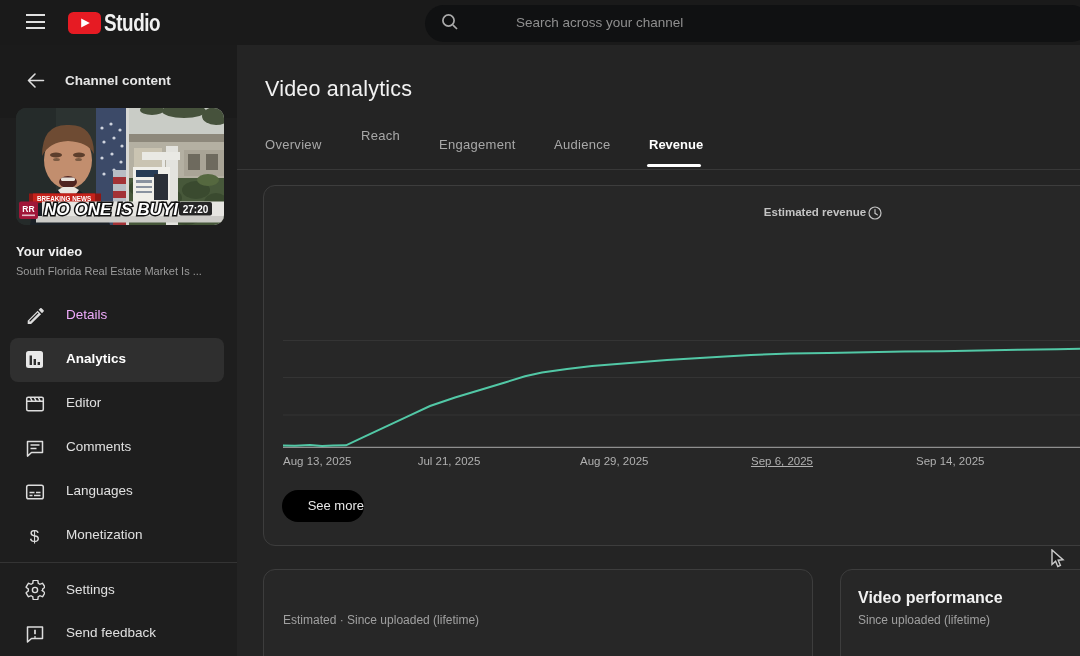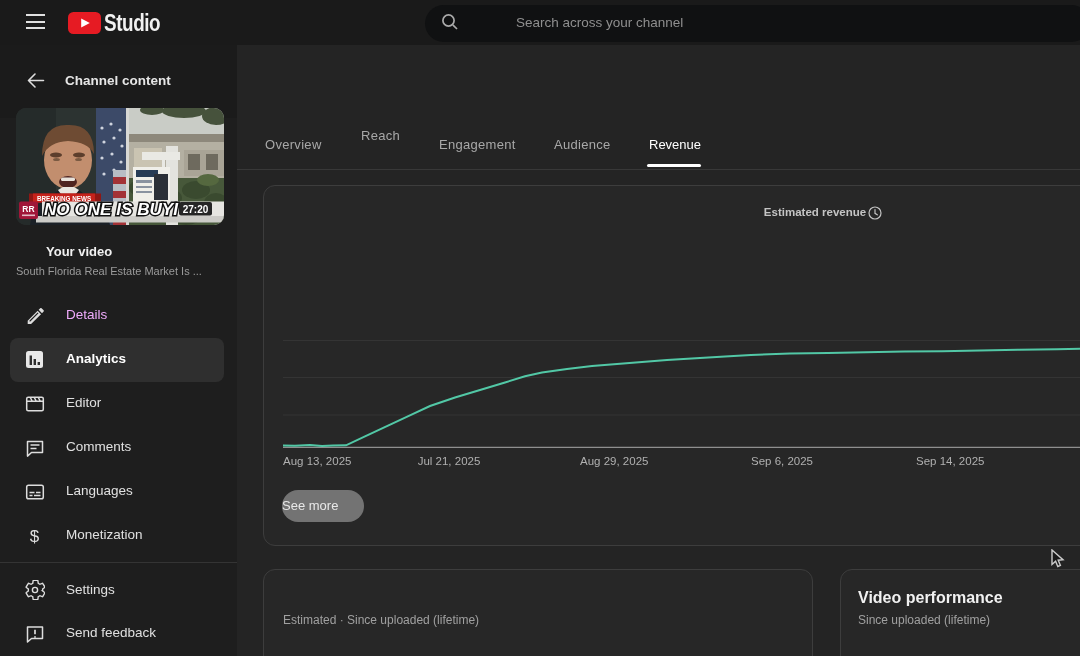--- a/index.html
+++ b/index.html
@@ -132,21 +132,21 @@
       <text x="12.5" y="104" font-size="8.5" font-weight="700" fill="#ffffff" text-anchor="middle" font-family="Liberation Sans">RR</text>
       <rect x="6" y="106.5" width="13" height="1.6" fill="#e2b9c4"></rect>
 
       <text x="28" y="107" font-size="16" font-weight="700" font-style="italic" fill="#ffffff" stroke="#101010" stroke-width="2.8" paint-order="stroke" font-family="Liberation Sans" textLength="134" lengthAdjust="spacingAndGlyphs">NO ONE IS BUYI</text>
 
       <rect x="163" y="94" width="33" height="13.5" rx="2" fill="rgba(10,10,10,0.88)"></rect>
       <text x="179.5" y="104.5" font-size="10" font-weight="700" fill="#ffffff" text-anchor="middle" font-family="Liberation Sans">27:20</text>
     </svg>
   </div>
 
-  <div class="abs" style="left:16px;top:244px;font-size:13px;font-weight:700;color:#f1f1f1;margin-left:30px;">Your video</div>
+  <div class="abs" style="left:16px;top:244px;font-size:13px;font-weight:700;color:#f1f1f1;">Your video</div>
   <div class="abs" style="left:16px;top:265px;font-size:11px;color:#9b9b9b;">South Florida Real Estate Market Is ...</div>
 
   <div class="abs" style="left:10px;top:337.5px;width:214px;height:44px;border-radius:8px;background:#2f2f2f;"></div>
   <div id="menu">
       <svg class="abs" style="left:25px;top:305.5px;" width="20" height="20" viewBox="0 0 20 20">
         <path d="M14.06 6.02l.92.92L5.92 16H5v-.92l9.06-9.06M17.66 1c-.25 0-.51.1-.7.29l-1.83 1.83 3.75 3.75 1.83-1.83c.39-.39.39-1.02 0-1.41l-2.34-2.34c-.2-.2-.45-.29-.71-.29zm-3.6 3.19L3 15.25V19h3.75L17.81 7.94l-3.75-3.75z" transform="translate(0,1) scale(0.9)" fill="#dddddd"></path>
       </svg>
       <div class="abs" style="left:66px;top:307px;font-size:13.5px;font-weight:400;color:#f0abfc;">Details</div>
       <svg class="abs" style="left:25px;top:349.5px;" width="20" height="20" viewBox="0 0 20 20">
         <rect x="1" y="1" width="17" height="17" rx="2.5" fill="#e8e8e8"></rect>
@@ -181,26 +181,27 @@
       <div class="abs" style="left:66px;top:581.5px;font-size:13.5px;font-weight:400;color:#e0e0e0;">Settings</div>
       <svg class="abs" style="left:25px;top:623.5px;" width="20" height="20" viewBox="0 0 20 20">
         <path d="M2.5 3 h15 v11.5 h-11 l-4 3.5 z" fill="none" stroke="#dddddd" stroke-width="1.5" stroke-linejoin="round"></path>
         <path d="M10 5.8 v4.4 M10 12.3 v1.5" stroke="#dddddd" stroke-width="1.7"></path>
       </svg>
       <div class="abs" style="left:66px;top:625px;font-size:13.5px;font-weight:400;color:#e0e0e0;">Send feedback</div>
     </div>
 
   <div class="abs" style="left:0;top:562px;width:237px;height:1px;background:#343434;"></div>
 
+  <div class="abs" style="left:265px;top:77px;font-size:21.5px;font-weight:500;color:#f1f1f1;letter-spacing:0.2px;">Video analytics</div>
 
   <div class="abs" style="left:265px;top:136.5px;font-size:13px;font-weight:500;color:#a8a8a8;letter-spacing:0.3px;">Overview</div>
   <div class="abs" style="left:361px;top:128px;font-size:13px;font-weight:500;color:#a8a8a8;letter-spacing:0.3px;">Reach</div>
   <div class="abs" style="left:439px;top:136.5px;font-size:13px;font-weight:500;color:#a8a8a8;letter-spacing:0.3px;">Engagement</div>
   <div class="abs" style="left:554px;top:136.5px;font-size:13px;font-weight:500;color:#a8a8a8;letter-spacing:0.3px;">Audience</div>
-  <div class="abs" style="left:649px;top:136.5px;font-size:13px;font-weight:400;color:#ffffff;">Revenue</div>
+  <div class="abs" style="left:649px;top:136.5px;font-size:13px;font-weight:700;color:#ffffff;">Revenue</div>
   <div class="abs" style="left:647px;top:164px;width:54px;height:3px;border-radius:1.5px;background:#ffffff;"></div>
   <div class="abs" style="left:237px;top:169px;width:843px;height:1px;background:#383838;"></div>
 
   <div class="abs" style="left:263px;top:185px;width:830px;height:361px;border-radius:12px;border:1px solid #3d3d3d;background:#272727;"></div>
 
   <div class="abs" style="left:640px;top:206px;width:350px;text-align:center;font-size:11.5px;font-weight:700;color:#c4c4c4;letter-spacing:0px;">Estimated revenue</div>
   <svg class="abs" style="left:868px;top:206px;" width="14" height="14" viewBox="0 0 14 14">
     <circle cx="7" cy="7" r="6" fill="none" stroke="#c4c4c4" stroke-width="1.2"></circle>
     <path d="M7 3.6 V7.3 L9.3 8.8" fill="none" stroke="#c4c4c4" stroke-width="1.2" stroke-linecap="round"></path>
   </svg>
@@ -209,24 +210,24 @@
     <line x1="20" y1="155.5" x2="817" y2="155.5" stroke="#343434" stroke-width="1"></line>
     <line x1="20" y1="192.5" x2="817" y2="192.5" stroke="#343434" stroke-width="1"></line>
     <line x1="20" y1="230" x2="817" y2="230" stroke="#343434" stroke-width="1"></line>
     <line x1="20" y1="262.4" x2="817" y2="262.4" stroke="#8f8f8f" stroke-width="1.2"></line>
     <polyline fill="none" stroke="#52c8a6" stroke-width="2" points="20,260.5 32,260.8 47,260.0 59,261.0 70,260.5 83,260.3 102,251.4 125,240.6 148,229.9 167,221 192,212.5 217,205 242,197.5 262,191.3 279,187.5 304,184 329,181 354,179 379,177 404,175 437,173 462,171.5 488,170 527,168.5 565,168 603,167.2 641,166.5 679,166.3 717,165.5 756,164.8 794,164.2 830,163.5"></polyline>
   </svg>
 
   <div class="abs" style="left:283px;top:455px;font-size:11.5px;color:#b0b0b0;">Aug 13, 2025</div>
   <div class="abs" style="left:415px;top:455px;width:68px;text-align:center;font-size:11.5px;color:#b0b0b0;">Jul 21, 2025</div>
   <div class="abs" style="left:580px;top:455px;width:68px;text-align:center;font-size:11.5px;color:#b0b0b0;">Aug 29, 2025</div>
-  <div class="abs" style="left:750px;top:455px;width:64px;text-align:center;font-size:11.5px;color:#b0b0b0;">Sep 6, 2025</div>
+  <div class="abs" style="left:750px;top:455px;width:64px;text-align:center;font-size:11.5px;color:#b0b0b0;text-decoration:underline;">Sep 6, 2025</div>
   <div class="abs" style="left:916px;top:455px;width:68px;text-align:center;font-size:11.5px;color:#b0b0b0;">Sep 14, 2025</div>
 
-  <div class="abs" style="left:282px;top:490px;width:82px;height:32px;border-radius:16px;background:#737373;line-height:32px;text-align:left;font-size:13px;font-weight:500;color:#e8e8e8;">See more</div>
+  <div class="abs" style="left:282px;top:490px;width:82px;height:32px;border-radius:16px;background:#000000;line-height:32px;text-align:right;font-size:13px;font-weight:500;color:#e8e8e8;">See more</div>
 
   <div class="abs" style="left:263px;top:569px;width:550px;height:120px;border-radius:12px;border:1px solid #3d3d3d;background:#272727;"></div>
   <div class="abs" style="left:283px;top:613px;font-size:12px;color:#a0a0a0;">Estimated · Since uploaded (lifetime)</div>
 
   <div class="abs" style="left:840px;top:569px;width:263px;height:120px;border-radius:12px;border:1px solid #3d3d3d;background:#272727;"></div>
   <div class="abs" style="left:858px;top:589px;font-size:16px;font-weight:700;color:#f1f1f1;">Video performance</div>
   <div class="abs" style="left:858px;top:613px;font-size:12px;color:#a0a0a0;">Since uploaded (lifetime)</div>
 
   <svg class="abs" style="left:1047px;top:549px;" width="18" height="20" viewBox="0 0 18 20">
     <path d="M5 1 L5 15.5 L8.6 12.2 L10.8 17.5 L13.4 16.4 L11.2 11.2 L16 10.8 Z" fill="#1a1a1a" stroke="#cccccc" stroke-width="1.4"></path>

